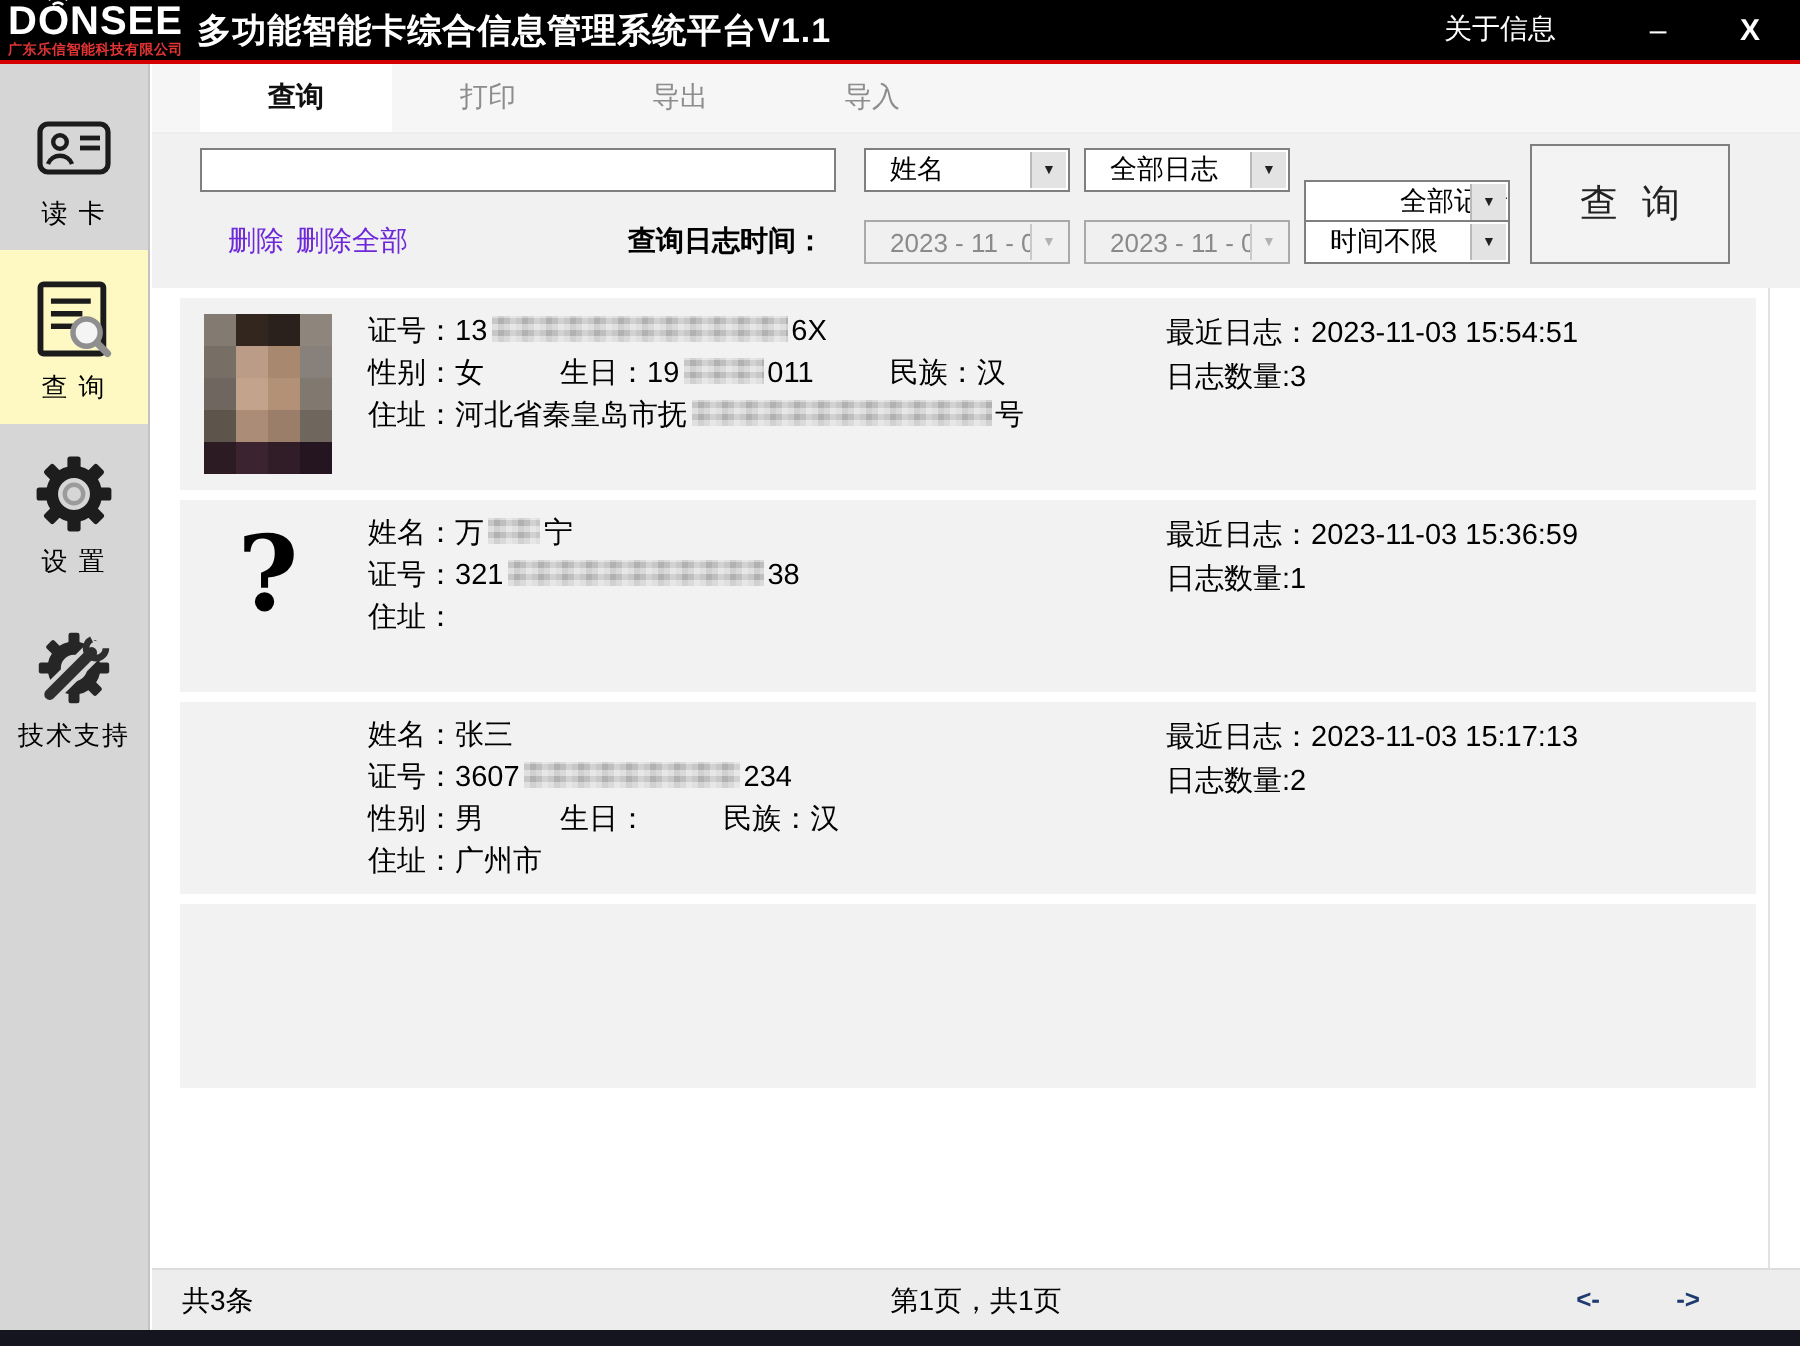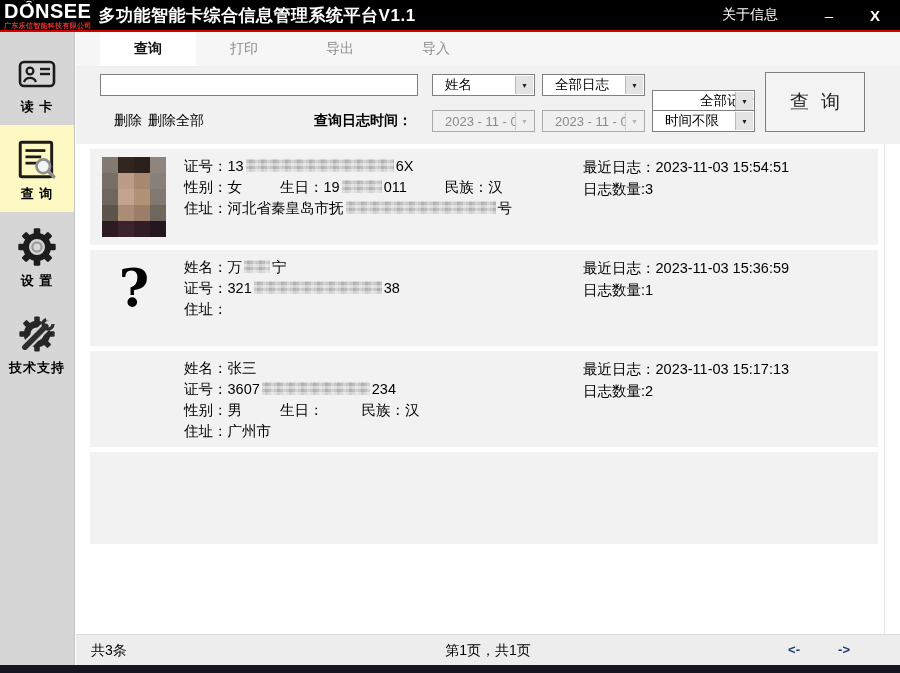--- a/index.html
+++ b/index.html
@@ -18,21 +18,21 @@
   .tb-about{font-size:14px;cursor:default;}
   .tb-min{font-size:15px;margin-left:44px;width:14px;text-align:center;}
   .tb-close{font-size:15px;font-weight:bold;margin-left:32px;width:14px;text-align:center;}
 
   
   .sidebar{position:absolute;top:32px;left:0;width:75px;bottom:8px;background:#d6d6d6;
            border-right:1px solid #c3c3c3;padding-top:8px;box-sizing:border-box;}
   .side-item{text-align:center;padding:13px 0 9px;cursor:default;}
   .side-item.active{background:#fef9c3;}
   .side-icon{display:block;margin:0 auto 3px;}
-  .side-label{font-size:13px;font-weight:bold;letter-spacing:1px;}
+  .side-label{font-size:13px;font-weight:normal;letter-spacing:1px;}
 
   
   .main{position:absolute;left:76px;top:32px;right:0;bottom:8px;background:#fff;}
   .tabbar{height:34px;background:#f6f6f6;display:flex;padding-left:24px;border-bottom:1px solid #ededed;}
   .tab{width:96px;display:flex;align-items:center;justify-content:center;font-size:14px;color:#8d8d8d;cursor:default;}
   .tab.active{background:#fff;color:#111;font-weight:bold;}
 
   
   .search-panel{position:relative;height:78px;background:#f1f1f1;}
   .search-input{position:absolute;left:24px;top:7px;width:318px;height:22px;border:1px solid #7f7f7f;
@@ -47,21 +47,21 @@
   .c-field{left:356px;top:7px;}
   .c-log{left:466px;top:7px;}
   .c-rec{left:576px;top:23px;justify-content:flex-end;}
   .c-date1{left:356px;top:43px;font-size:13px;}
   .c-date2{left:466px;top:43px;font-size:13px;}
   .c-time{left:576px;top:43px;}
   .query-btn{position:absolute;left:689px;top:5px;width:100px;height:60px;background:#f3f3f3;
              border:1px solid #7f7f7f;font-size:19px;color:#222;letter-spacing:12px;padding-left:12px;
              display:flex;align-items:center;justify-content:center;box-sizing:border-box;cursor:default;
              font-family:"Liberation Serif","DejaVu Serif",serif;}
-  .lnk{position:absolute;font-size:14px;color:#000000;cursor:default;}
+  .lnk{position:absolute;font-size:14px;color:#6d28d9;cursor:default;}
   .lnk-del{left:38px;top:45px;}
   .lnk-delall{left:72px;top:45px;}
   .time-label{position:absolute;left:238px;top:45px;font-size:14px;font-weight:bold;}
 
   
   .records{position:absolute;top:112px;bottom:30px;left:0;right:0;background:#fff;
            padding:5px 0 0 14px;box-sizing:border-box;overflow:hidden;}
   .right-line{position:absolute;top:0;bottom:0;right:15px;width:1px;background:#e2e2e2;}
   .record-row{width:788px;background:#f2f2f2;margin-bottom:5px;display:flex;
               padding:7px 10px 5px 12px;box-sizing:border-box;min-height:96px;}

